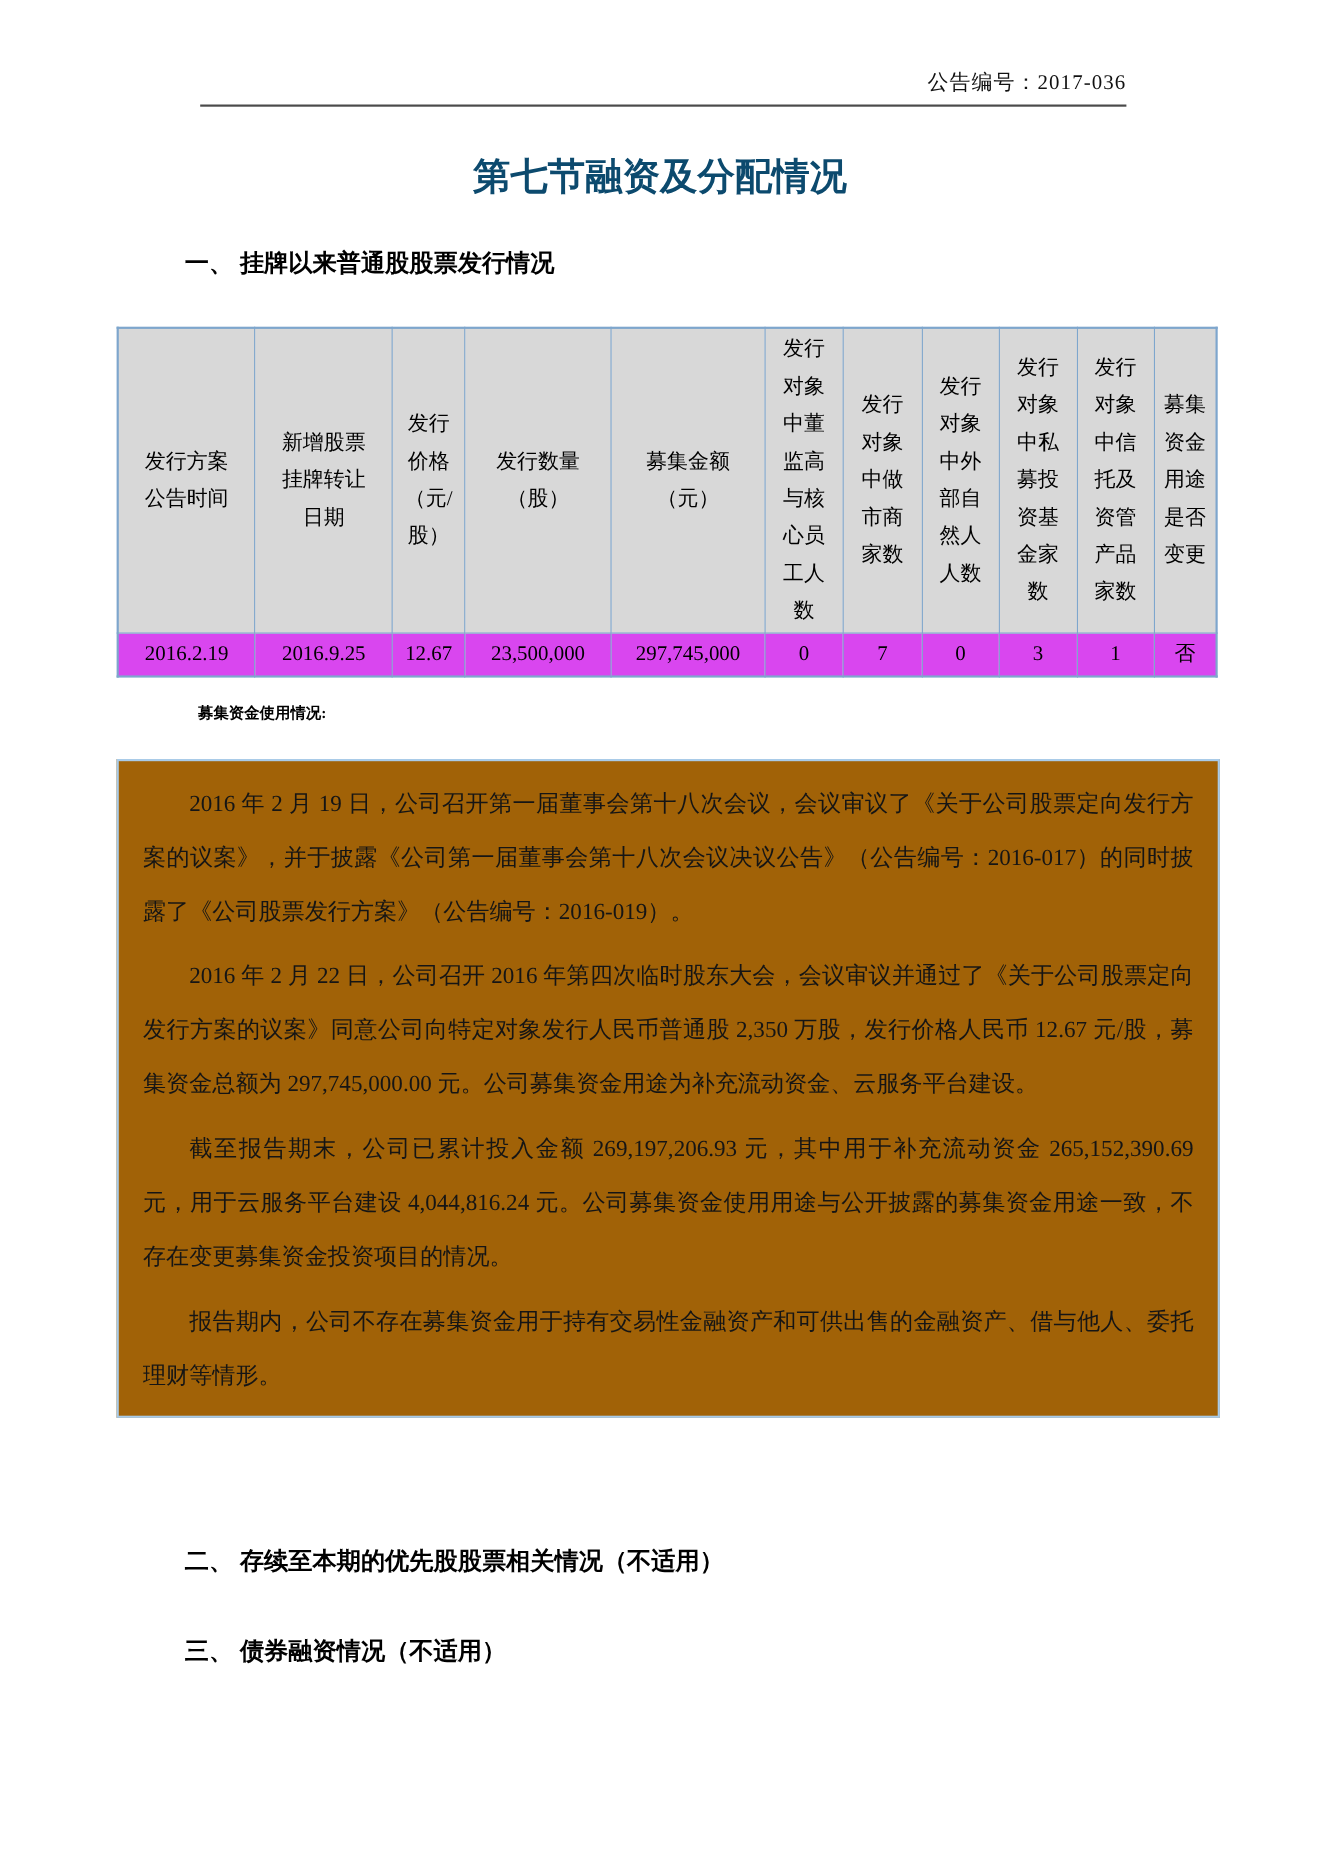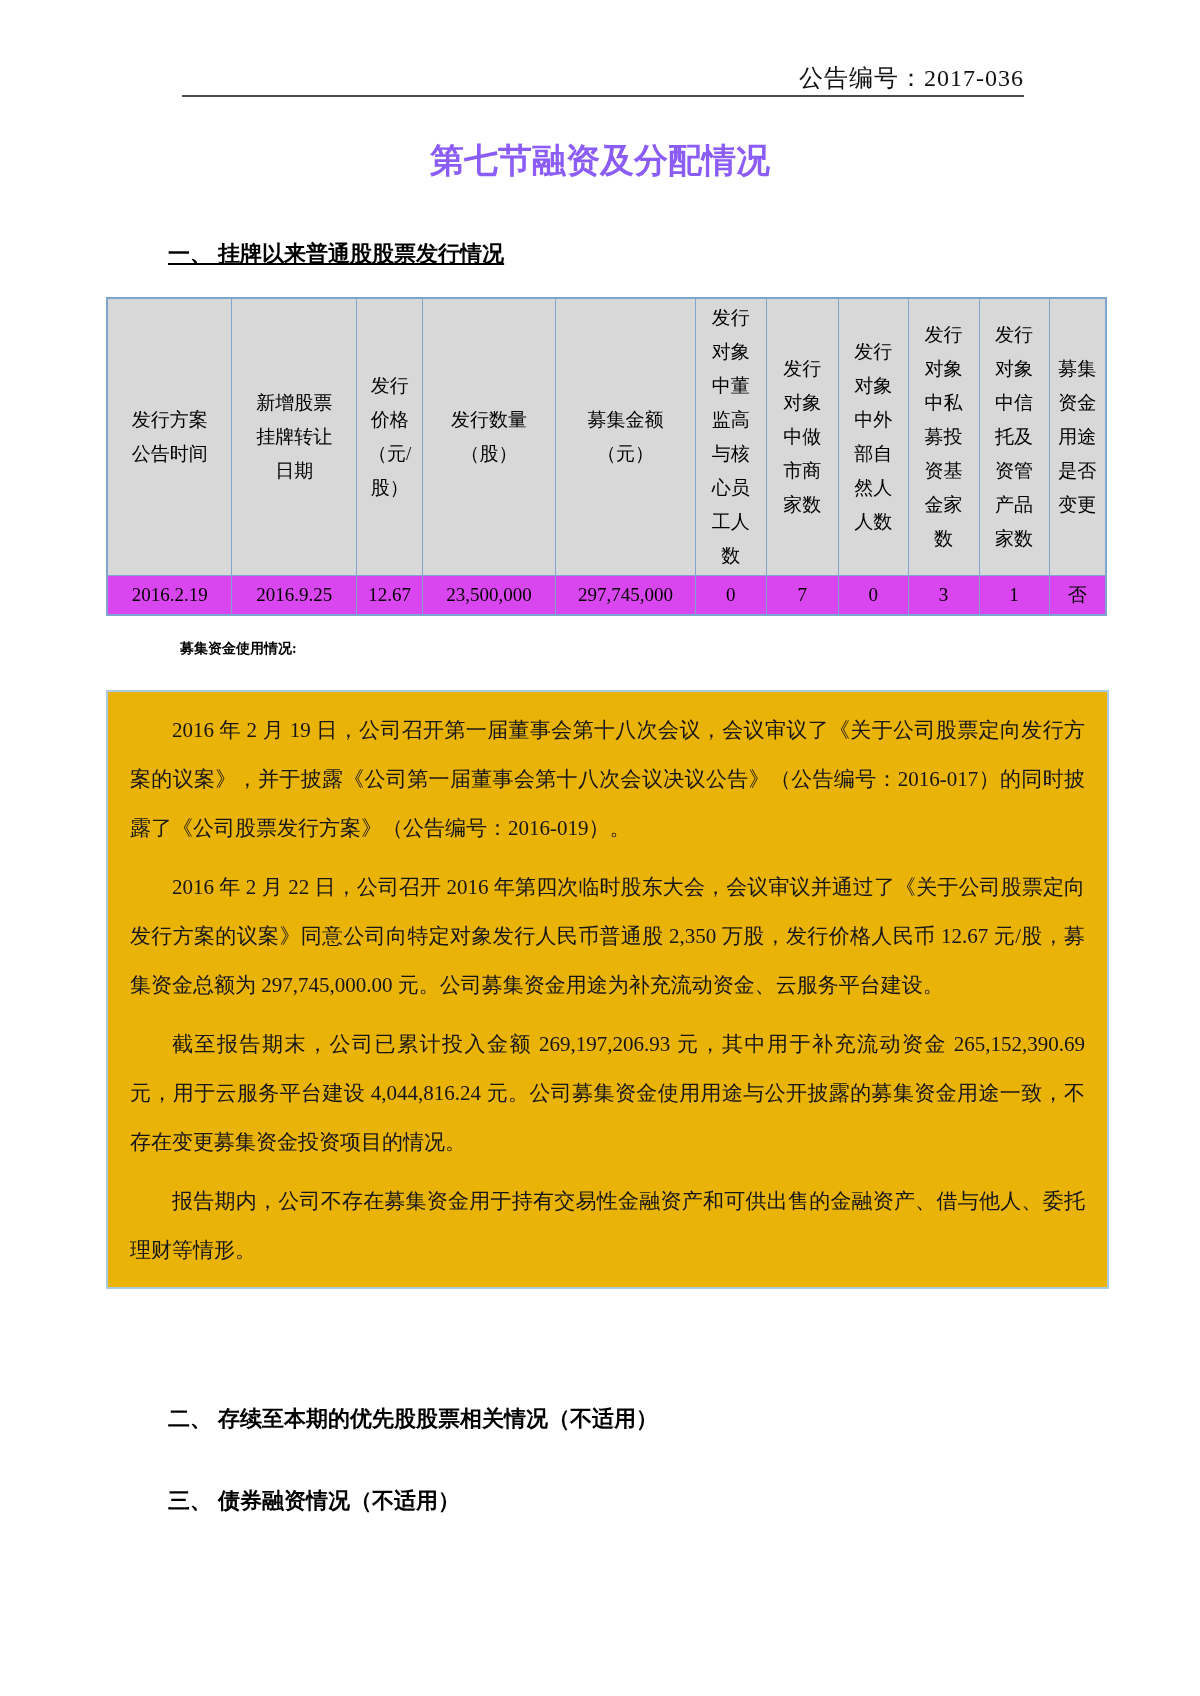--- a/index.html
+++ b/index.html
@@ -7,39 +7,39 @@
     position:relative;
     width:1200px;height:1696px;
     background:#ffffff;
     overflow:hidden;
     font-family:"Liberation Serif","DejaVu Serif",serif;
     color:#1a1a1a;
   }
   
   .doc-no{
     position:absolute;top:62px;right:176px;
-    font-size:24px;letter-spacing:1px;color:#111;
+    font-size:19px;letter-spacing:1px;color:#111;
   }
   .head-rule{
     position:absolute;top:95px;left:182px;width:842px;height:2px;
     background:#4a4a4a;
   }
   
   .doc-title{
     position:absolute;top:138px;left:0;width:100%;
     text-align:center;
     font-family:"Liberation Sans","DejaVu Sans",sans-serif;
-    font-weight:700;font-size:34px;color:#8b5cf6;
+    font-weight:700;font-size:34px;color:#0c4a6e;
   }
   .sec-heading{
     position:absolute;left:168px;
     font-family:"Liberation Sans","DejaVu Sans",sans-serif;
     font-weight:700;font-size:22px;color:#000;
   }
-  #h1{top:239px;text-decoration:underline;}
+  #h1{top:224px;}
   #h2{top:1404px;}
   #h3{top:1486px;}
   
   .issue-table{
     position:absolute;top:297px;left:106px;width:1001px;
     border-collapse:collapse;
     table-layout:fixed;
     font-size:19px;color:#000;
   }
   .issue-table th,.issue-table td{
@@ -63,21 +63,21 @@
   
   .funds-label{
     position:absolute;top:640px;left:180px;
     font-size:14px;font-weight:700;color:#000;
   }
   
   .funds-box{
     position:absolute;top:690px;left:106px;width:1003px;
     box-sizing:border-box;
     border:2px solid #a9cbe8;
-    background:#eab308;
+    background:#a16207;
     padding:14px 22px 12px 22px;
   }
   .funds-box p{
     margin:0 0 10px 0;
     font-size:21px;
     line-height:49px;
     text-indent:2em;
     text-align:justify;
     color:#151515;
   }

